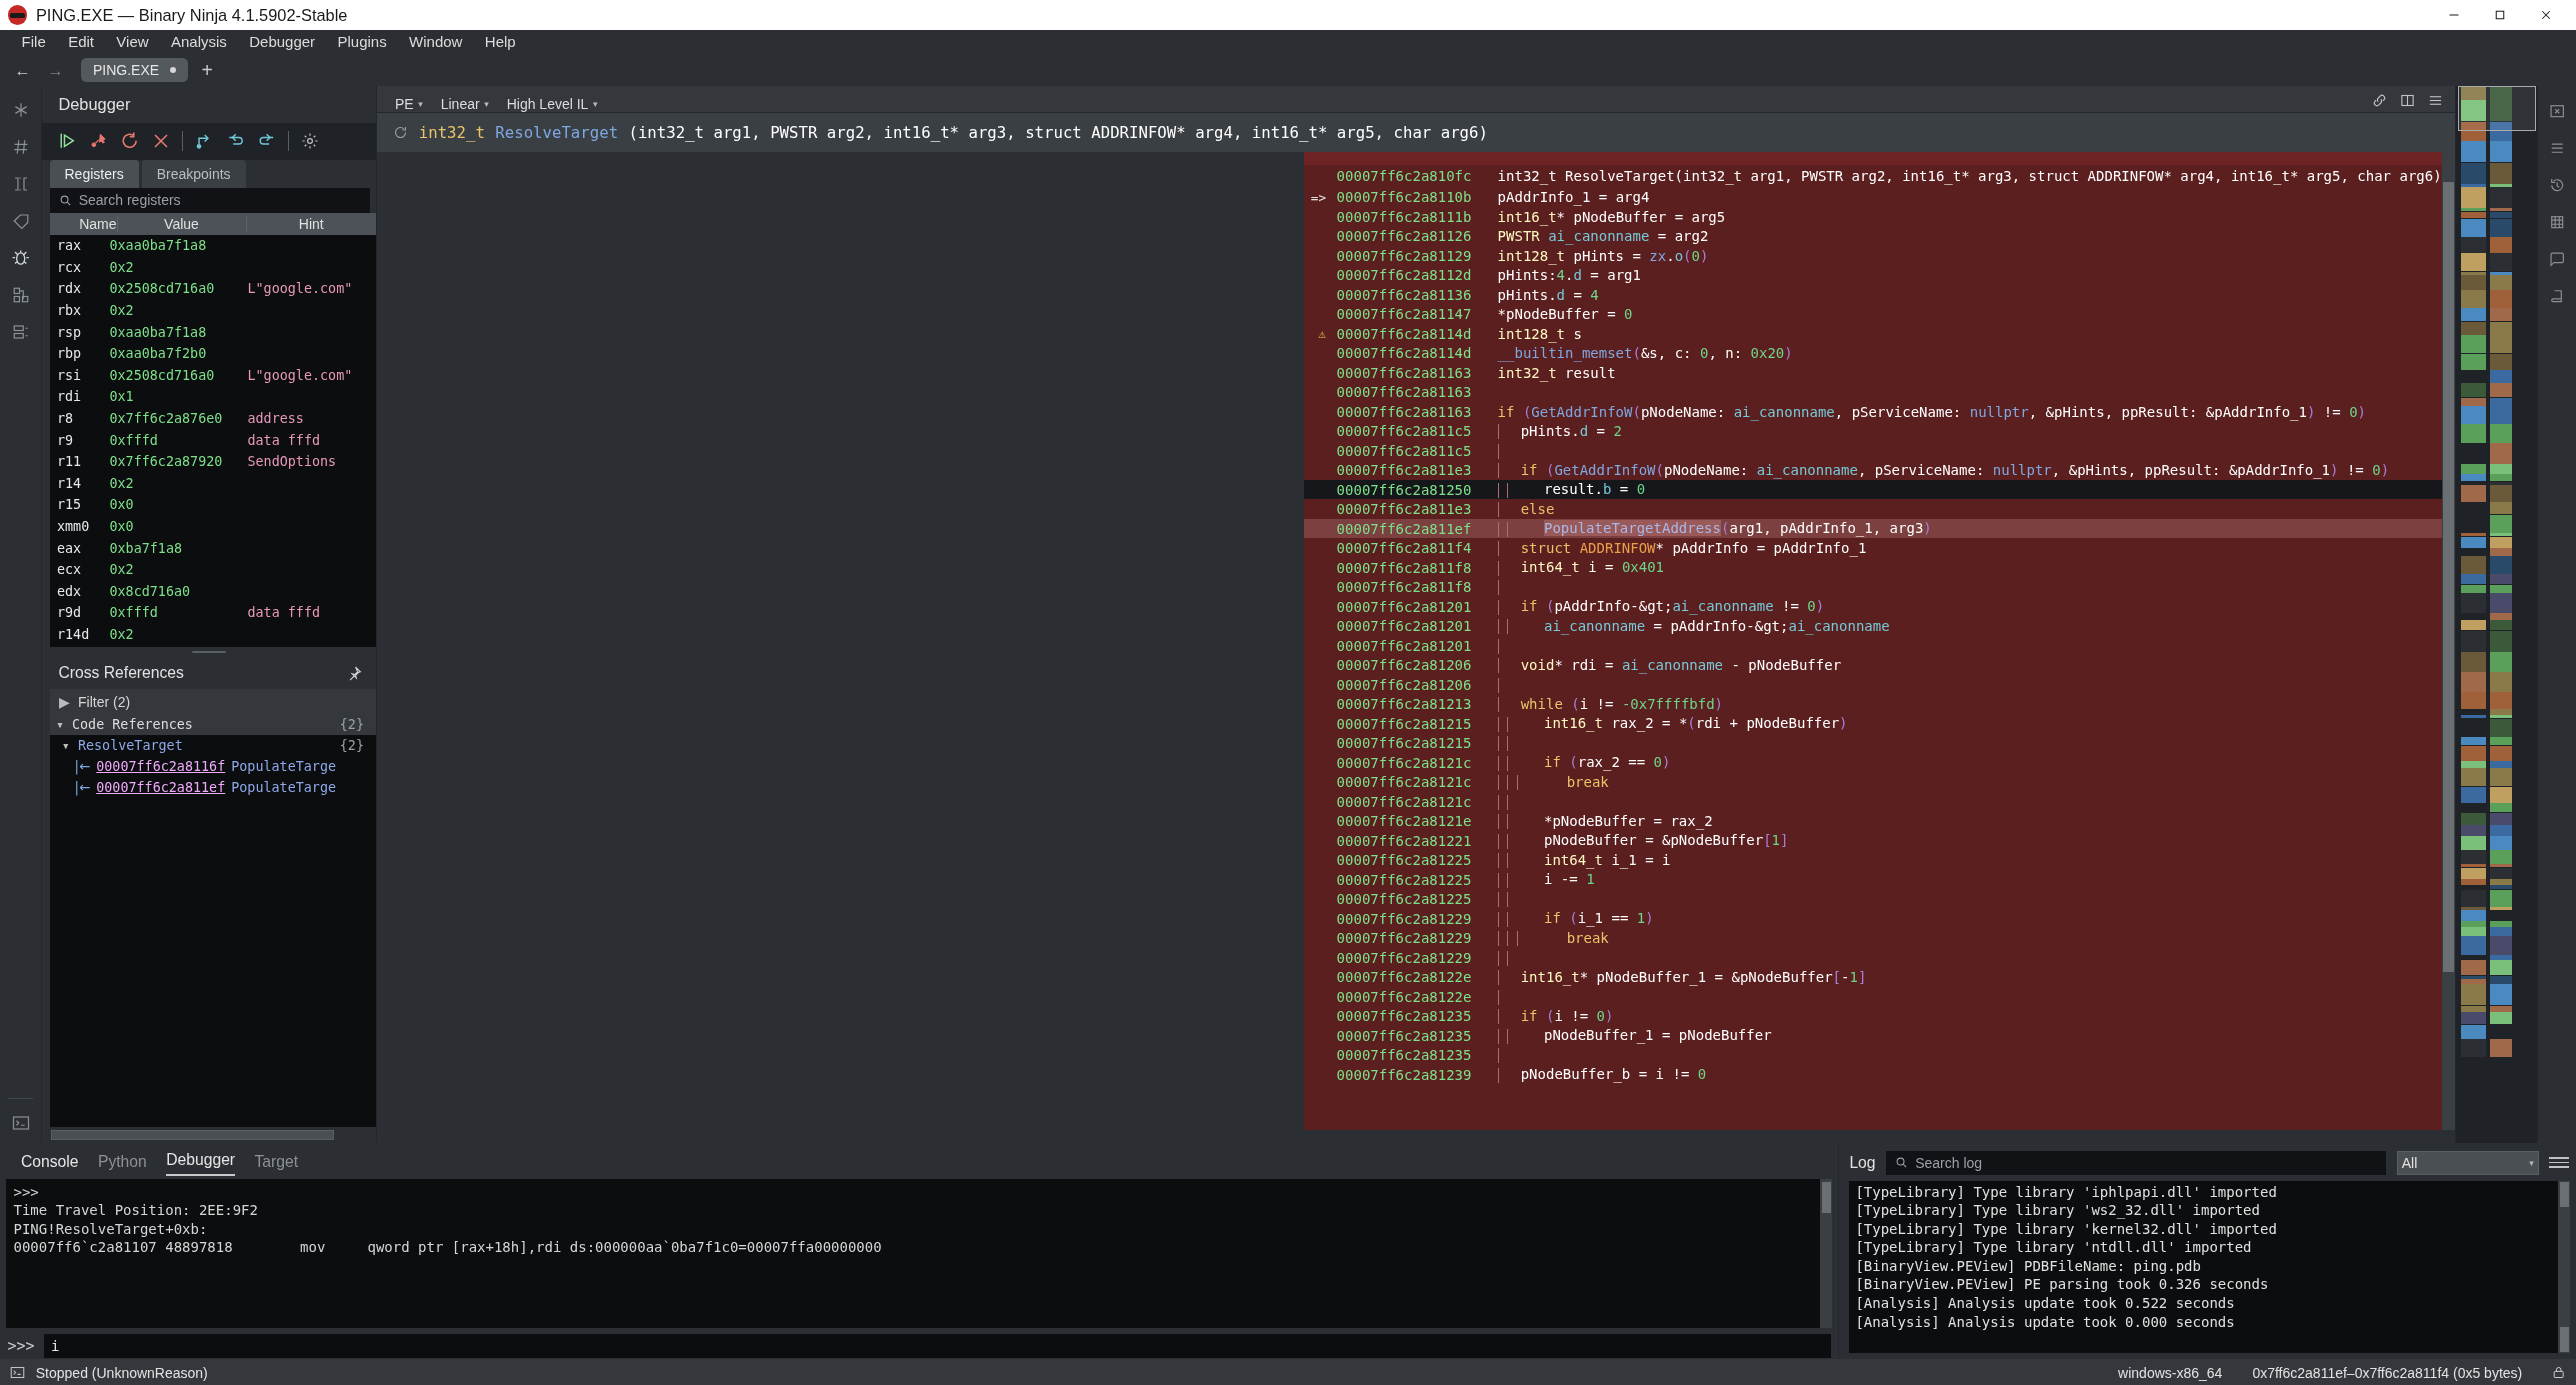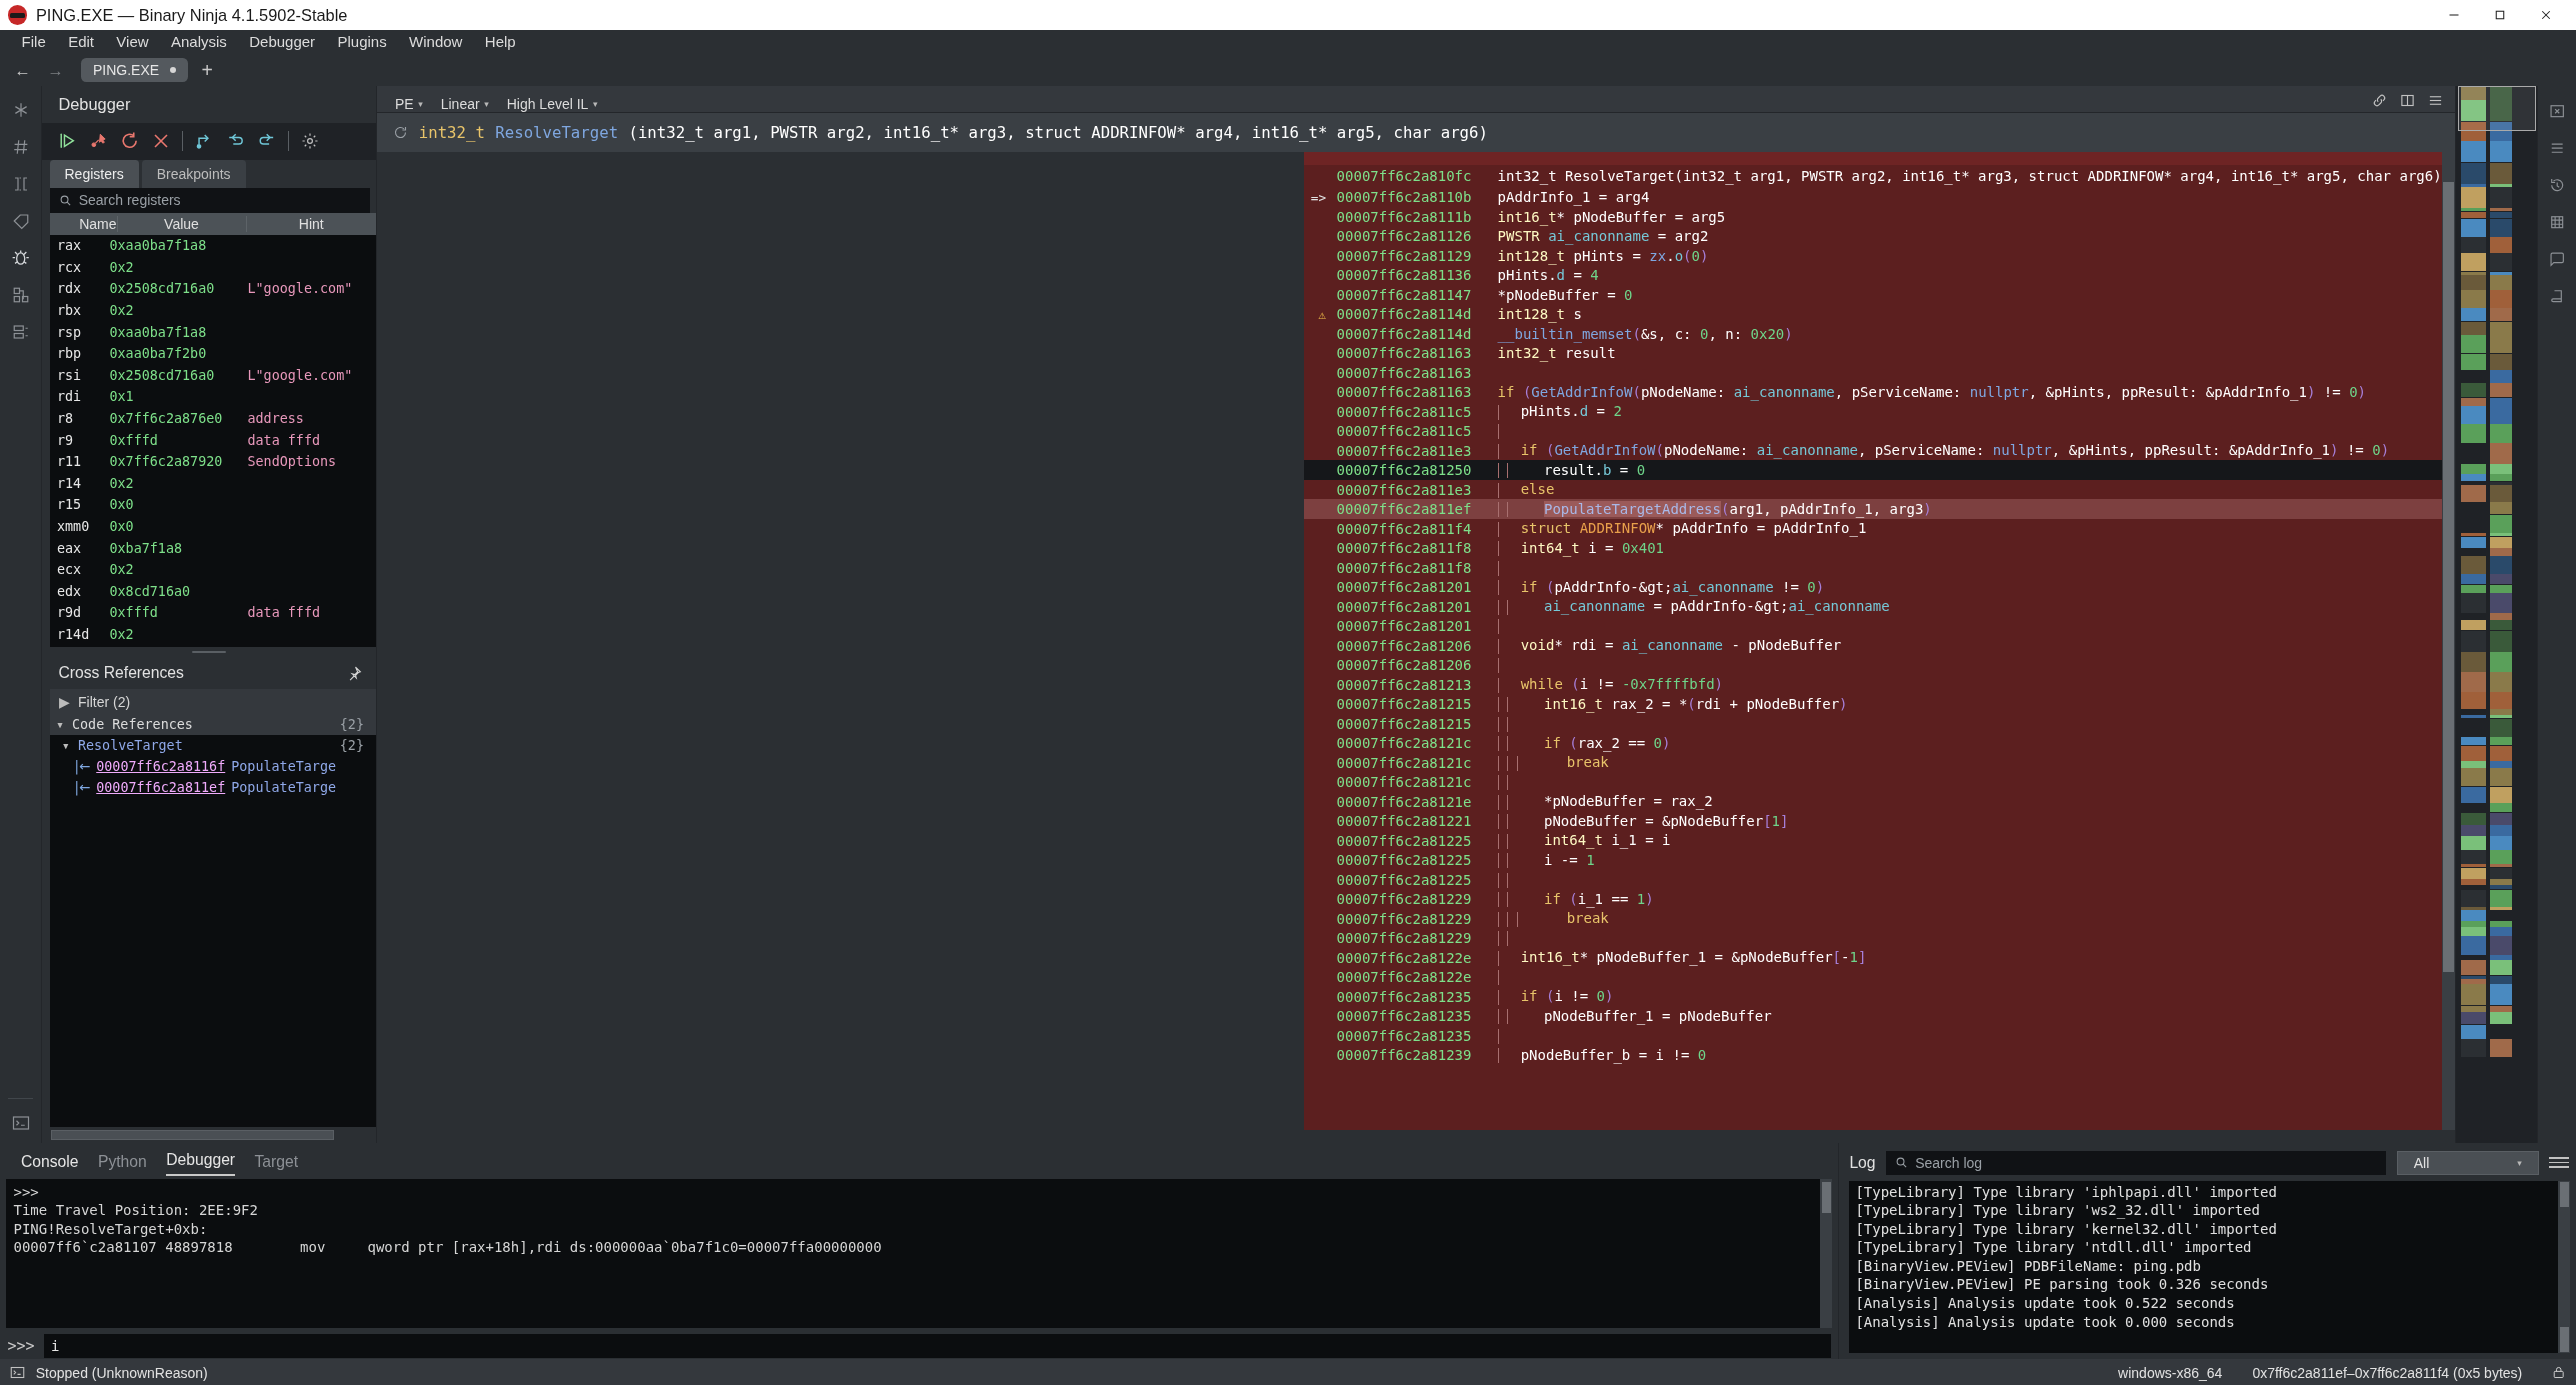--- a/index.html
+++ b/index.html
@@ -257,21 +257,21 @@
     display: flex; align-items: center; gap: 10.4px; padding: 7.5px 7.5px 6px 10.4px;
     flex: 0 0 auto;
   }
   .log-label { font-size: 15.7px; color: #e2e2e2; }
   .log-search {
     flex: 1; background: #101215; height: 24px; display: flex; align-items: center;
     gap: 7.5px; padding: 0 9px; font-size: 14px; color: #9aa0a6;
   }
   .log-select {
     width: 142px; background: #4a4f54; height: 24px; display: flex; align-items: center;
-    justify-content: space-between; padding: 0 16px; font-size: 14px; color: #e2e2e2;
+    justify-content: space-between; padding: 0 4px; font-size: 14px; color: #e2e2e2;
     border: 0.7px solid #5a5f64;
   }
   .hamburger { width: 19.4px; display:flex; flex-direction:column; gap:3px; }
   .hamburger span { height: 1.5px; background: #c2c2c2; display:block; }
   .log-out {
     background: #0b0d0f; margin: 0 6px 6px 10.4px; flex: 1;
     font-family: "DejaVu Sans Mono", monospace; font-size: 14px; color: #e0e0e0;
     padding: 3px 6px; overflow: hidden; position: relative;
   }
   .log-out .line { height: 18.6px; white-space: pre; }
@@ -688,20 +688,25 @@
                 </div>
                 <div class="cline">
                   <span class="c-mark"></span>
                   <span class="c-addr">00007ff6c2a81126</span>
                   <span class="c-text"><span style="padding-left:0px"><span class="t-type">PWSTR</span> <span class="t-field">ai_canonname</span> <span class="t-var">=</span> <span class="t-var">arg2</span></span></span>
                 </div>
                 <div class="cline">
                   <span class="c-mark"></span>
                   <span class="c-addr">00007ff6c2a81129</span>
                   <span class="c-text"><span style="padding-left:0px"><span class="t-type">int128_t</span> <span class="t-var">pHints</span> <span class="t-var">=</span> <span class="t-fn">zx</span><span class="t-var">.</span><span class="t-field">o</span><span class="t-paren">(</span><span class="t-num">0</span><span class="t-paren">)</span></span></span>
+                </div>
+                <div class="cline">
+                  <span class="c-mark"></span>
+                  <span class="c-addr">00007ff6c2a8112d</span>
+                  <span class="c-text"><span style="padding-left:0px"><span class="t-var">pHints</span><span class="t-var">:</span><span class="t-num">4</span><span class="t-var">.</span><span class="t-field">d</span> <span class="t-var">=</span> <span class="t-var">arg1</span></span></span>
                 </div>
                 <div class="cline">
                   <span class="c-mark"></span>
                   <span class="c-addr">00007ff6c2a81136</span>
                   <span class="c-text"><span style="padding-left:0px"><span class="t-var">pHints</span><span class="t-var">.</span><span class="t-field">d</span> <span class="t-var">=</span> <span class="t-num">4</span></span></span>
                 </div>
                 <div class="cline">
                   <span class="c-mark"></span>
                   <span class="c-addr">00007ff6c2a81147</span>
                   <span class="c-text"><span style="padding-left:0px"><span class="t-var">*</span><span class="t-var">pNodeBuffer</span> <span class="t-var">=</span> <span class="t-num">0</span></span></span>

